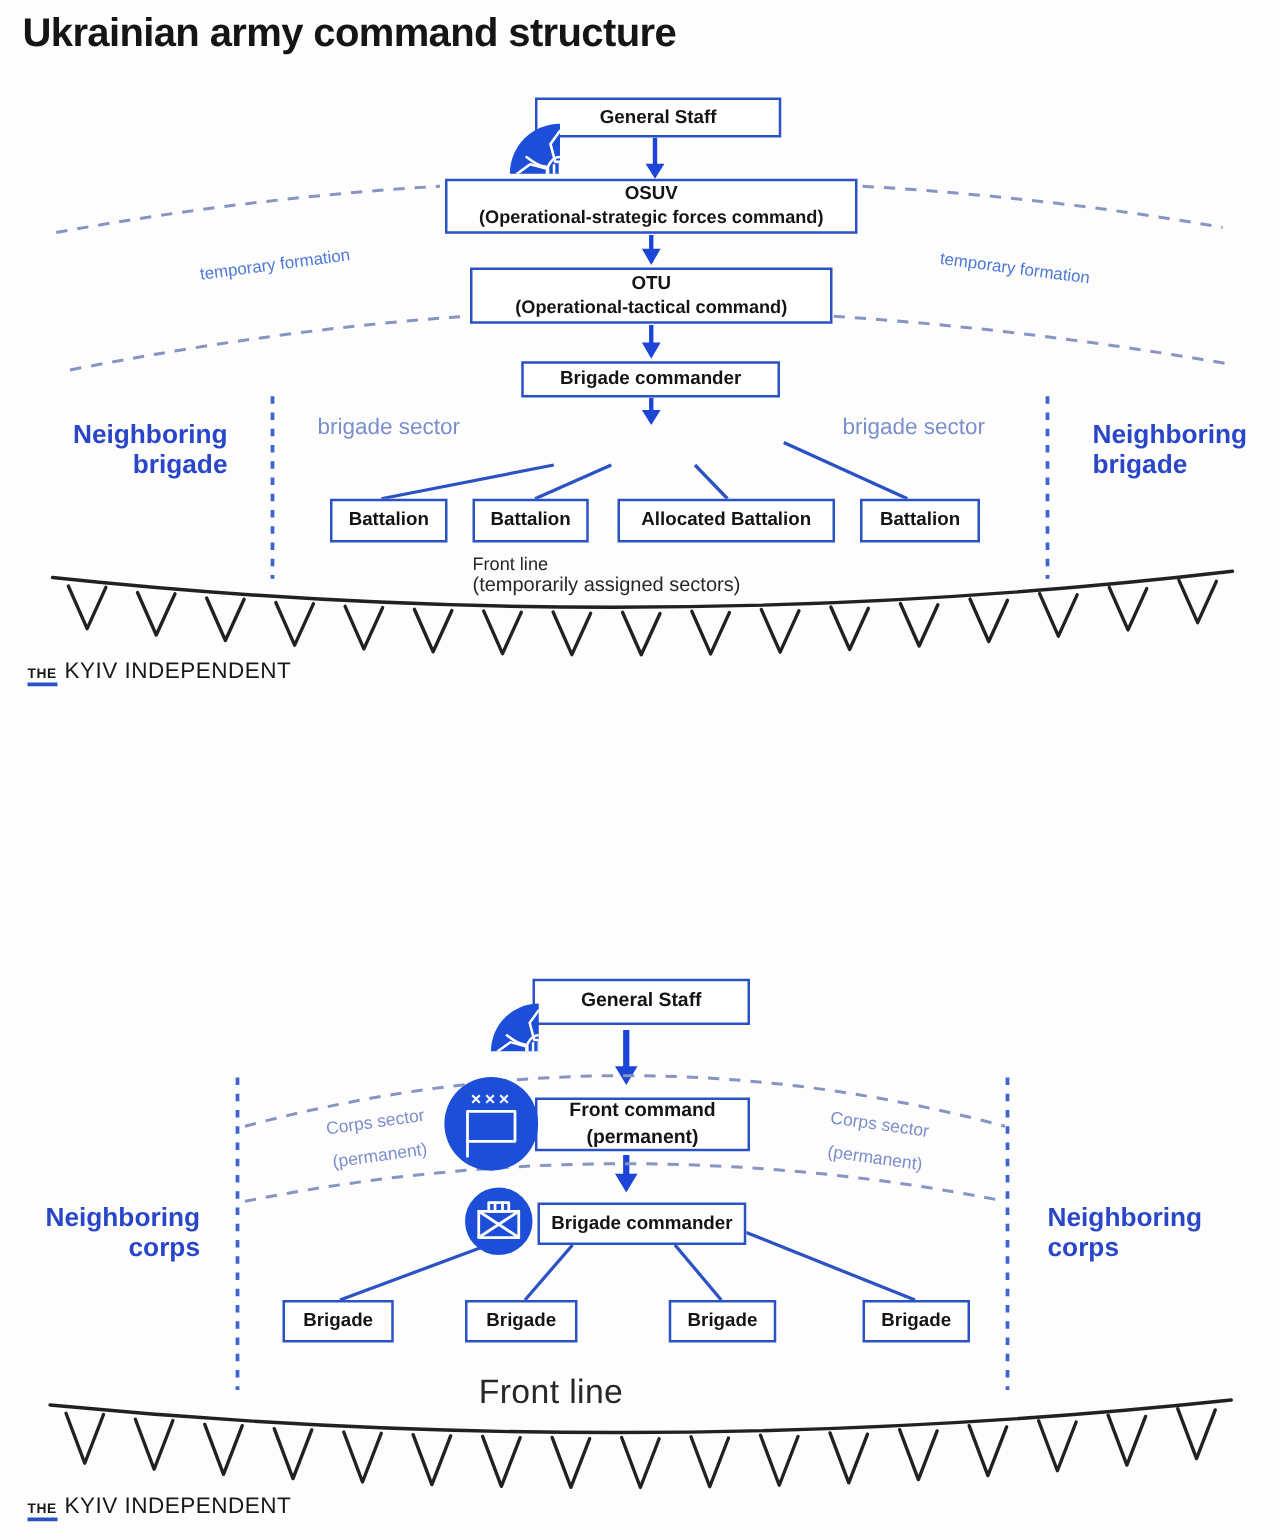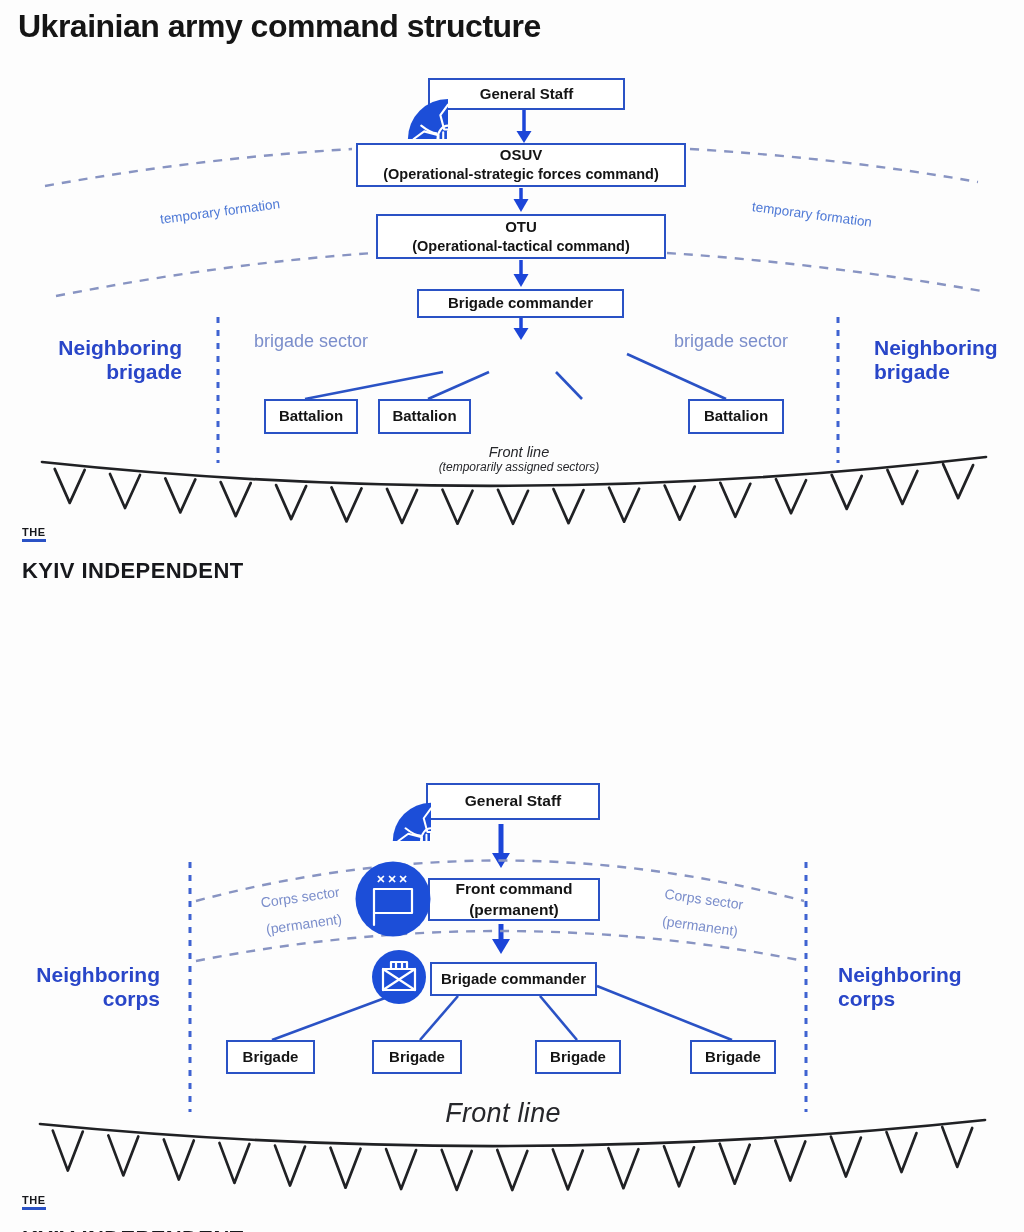--- a/index.html
+++ b/index.html
@@ -9,25 +9,25 @@
       letter-spacing:-0.5px;z-index:2;white-space:nowrap;}
   .node{position:absolute;background:#fff;border:2px solid #2a52c5;
         display:flex;flex-direction:column;align-items:center;justify-content:center;
         text-align:right;color:#141414;font-weight:bold;z-index:2;box-sizing:border-box;}
   .node.bb{border-width:2.5px;}
   .t15{font-size:15px;line-height:1.35;}
   .t145{font-size:14.5px;line-height:1.35;}
   .lbl{position:absolute;color:#7b8ecb;font-size:18px;text-align:center;z-index:2;}
   .tf{position:absolute;color:#4e79d6;font-size:13.5px;text-align:center;z-index:2;white-space:nowrap;}
   .nbr{position:absolute;color:#2946c8;font-size:21px;font-weight:bold;line-height:1.13;z-index:2;}
-  .frontlbl{position:absolute;color:#26272b;text-align:center;z-index:2;font-style:italic;}
-  .logo{position:absolute;display:flex;align-items:baseline;gap:16px;z-index:4;color:#17181c;flex-direction:column;}
+  .frontlbl{position:absolute;color:#26272b;text-align:left;z-index:2;}
+  .logo{position:absolute;display:flex;align-items:baseline;gap:6px;z-index:4;color:#17181c;}
   .logo .the{font-size:11px;font-weight:bold;letter-spacing:0.5px;
              border-bottom:3px solid #2a52c5;padding-bottom:1px;}
-  .logo .name{font-size:22px;font-weight:bold;letter-spacing:0.4px;}
+  .logo .name{font-size:18px;font-weight:normal;letter-spacing:0.4px;}
   svg.overlay{position:absolute;left:0;top:0;z-index:1;}
   svg.icon{position:absolute;z-index:3;}
   .dash1{fill:none;stroke:#8894c2;stroke-width:2.4;stroke-dasharray:9 8;}
   .vdash{fill:none;stroke:#3f63d1;stroke-width:3;stroke-dasharray:6 7;}
   .conn{stroke:#2a52c5;stroke-width:2.6;fill:none;}
   .arr{stroke:#1c45d8;fill:none;}
   .arrhead{fill:#1c45d8;stroke:none;}
   .fl{fill:none;stroke:#202124;stroke-width:2.7;stroke-linecap:round;stroke-linejoin:round;}
   .emblem-stroke{stroke:#fff;fill:none;stroke-width:2.2;stroke-linejoin:round;stroke-linecap:round;}
 </style>
@@ -150,36 +150,39 @@
     <span class="t15">Brigade commander</span>
   </div>
 
 
   <div class="node" style="left:264px;top:399px;width:94px;height:35px;">
     <span class="t15">Battalion</span>
   </div>
   <div class="node" style="left:378px;top:399px;width:93px;height:35px;">
     <span class="t15">Battalion</span>
   </div>
+  <div class="node" style="left:494px;top:399px;width:174px;height:35px;">
+    <span class="t15">Allocated Battalion</span>
+  </div>
   <div class="node" style="left:688px;top:399px;width:96px;height:35px;">
     <span class="t15">Battalion</span>
   </div>
 
   <div class="tf" style="left:130px;top:204px;width:180px;transform:rotate(-7.5deg);">temporary formation</div>
   <div class="tf" style="left:722px;top:207px;width:180px;transform:rotate(7.5deg);">temporary formation</div>
 
   <div class="lbl" style="left:241px;top:331px;width:140px;">brigade sector</div>
   <div class="lbl" style="left:661px;top:331px;width:140px;">brigade sector</div>
 
   <div class="nbr" style="left:30px;top:336px;width:152px;text-align:right;">Neighboring brigade</div>
   <div class="nbr" style="left:874px;top:336px;width:152px;text-align:left;">Neighboring brigade</div>
 
   <div class="frontlbl" style="left:378px;top:444px;width:282px;">
     <div style="font-size:14.5px;">Front line</div>
-    <div style="font-size:12px;">(temporarily assigned sectors)</div>
+    <div style="font-size:16px;">(temporarily assigned sectors)</div>
   </div>
 
   <div class="logo" style="left:22px;top:526px;">
     <span class="the">THE</span>
     <span class="name">KYIV INDEPENDENT</span>
   </div>
 
 
   <div class="node" style="left:426px;top:783px;width:174px;height:37px;">
     <span class="t15" style="font-size:15.5px;">General Staff</span>

